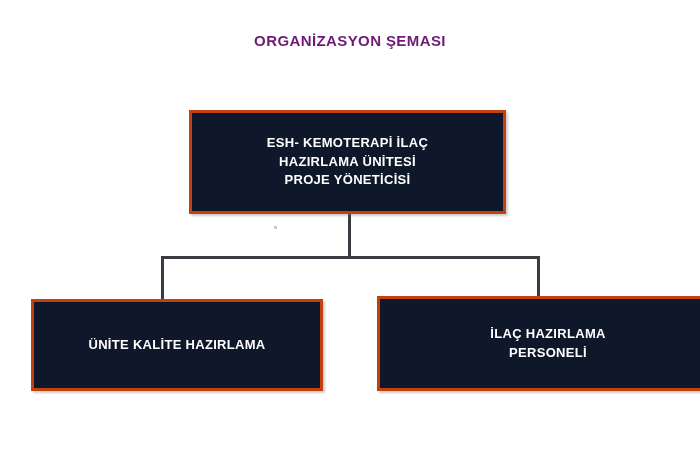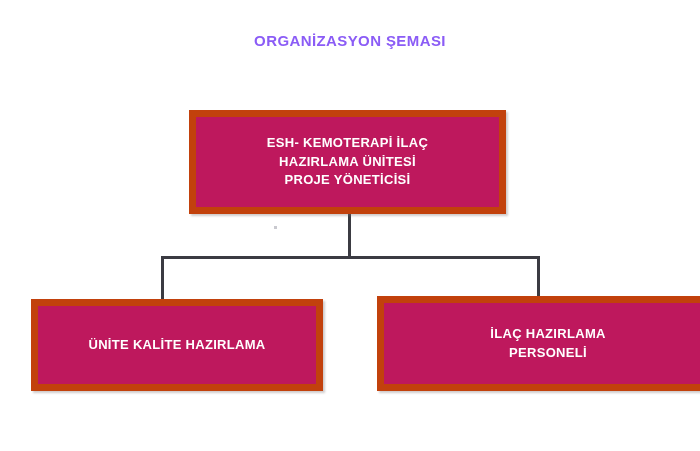--- a/index.html
+++ b/index.html
@@ -24,30 +24,30 @@
   
   .chart-title {
     position: absolute;
     left: 0;
     top: 32px;
     width: 700px;
     text-align: center;
     font-size: 15px;
     font-weight: bold;
     letter-spacing: 0.4px;
-    color: #8b5cf6;
+    color: #701a75;
     white-space: nowrap;
   }
 
   
   .node-box {
     position: absolute;
     box-sizing: border-box;
-    background: #be185d;
-    border: 7px solid #c2410c;
+    background: #0f172a;
+    border: 3px solid #c2410c;
     display: flex;
     align-items: center;
     justify-content: center;
     text-align: center;
     color: #ffffff;
     font-weight: bold;
     font-size: 13px;
     line-height: 1.45;
     letter-spacing: 0.3px;
     box-shadow: 2px 2px 2px rgba(120,110,110,0.35);

